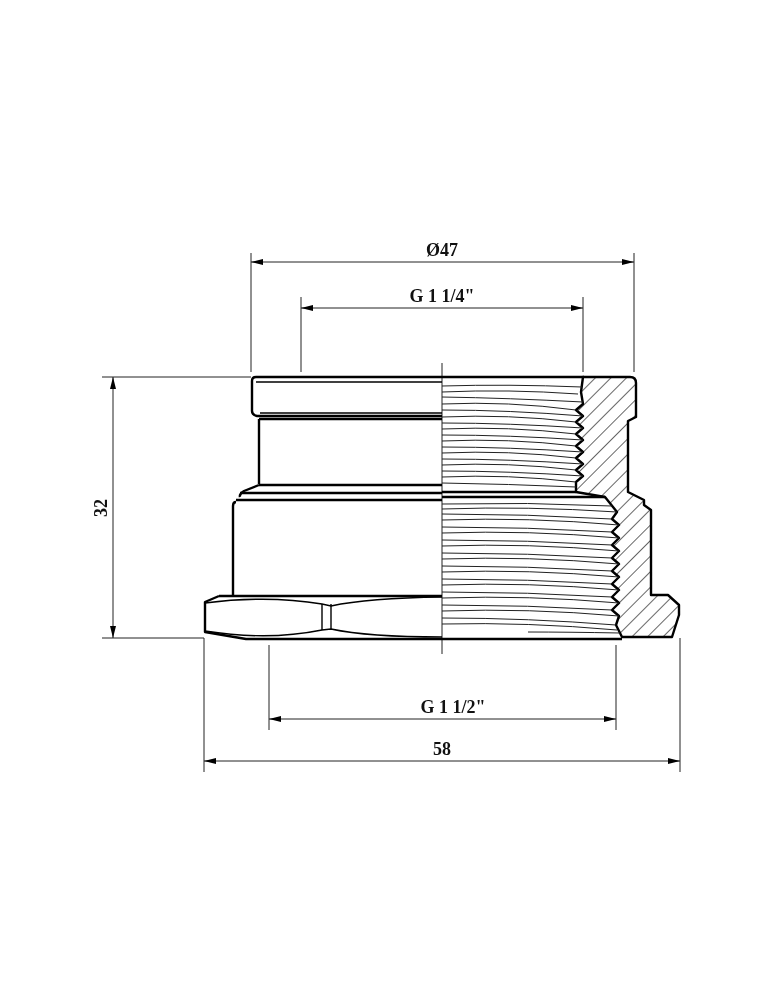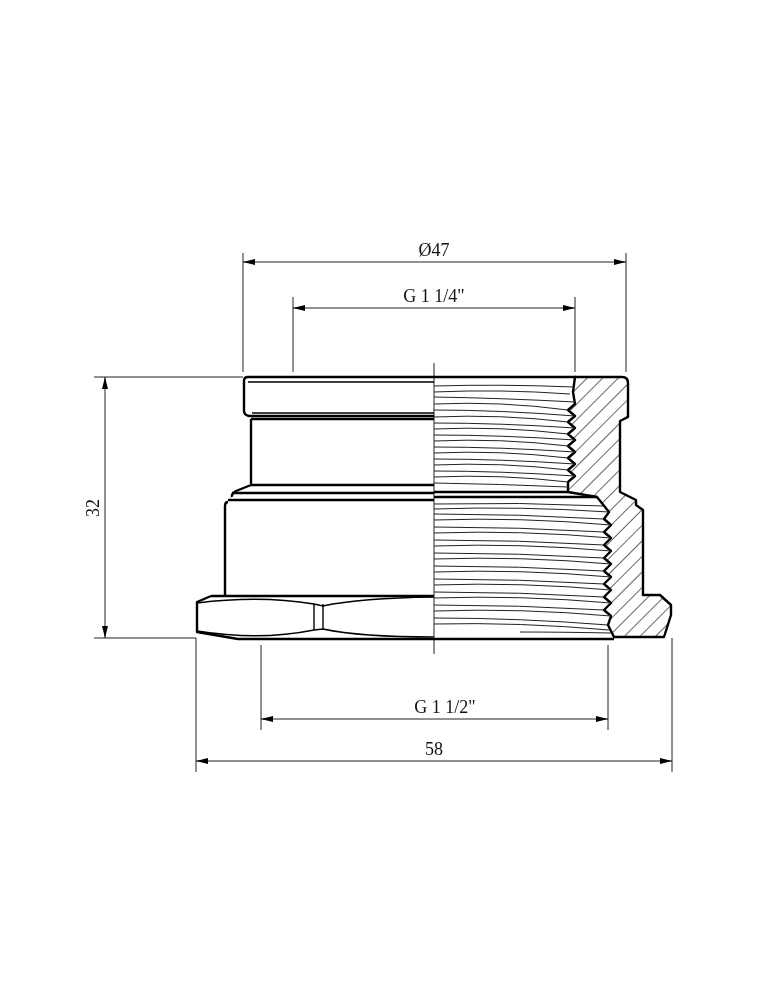--- a/index.html
+++ b/index.html
@@ -1,17 +1,17 @@
 <!DOCTYPE html>
 <html><head>
   <meta charset="utf-8">
   <style>
     html, body { margin: 0; padding: 0; background: #ffffff; }
     body { width: 771px; height: 1000px; position: relative; overflow: hidden; }
-    .canvas { position: absolute; left: 0; top: 0; width: 623px; height: 1000px; }
+    .canvas { position: absolute; left: 8px; top: 0; width: 623px; height: 1000px; font-weight: bold; }
     svg { display: block; }
     .dim-text { font-family: "Liberation Serif", serif; font-size: 18px; fill: #111111; }
     .thin { stroke: #222222; stroke-width: 1; fill: none; }
     .thick { stroke: #000000; stroke-width: 2.4; fill: none; stroke-linejoin: round; }
     .med { stroke: #000000; stroke-width: 1.4; fill: none; }
     .thread { stroke: #222222; stroke-width: 1; fill: none; }
   </style>
 </head>
 <body>
 

